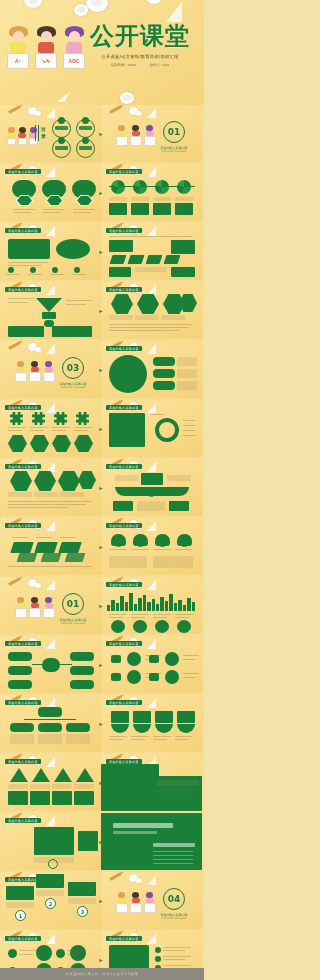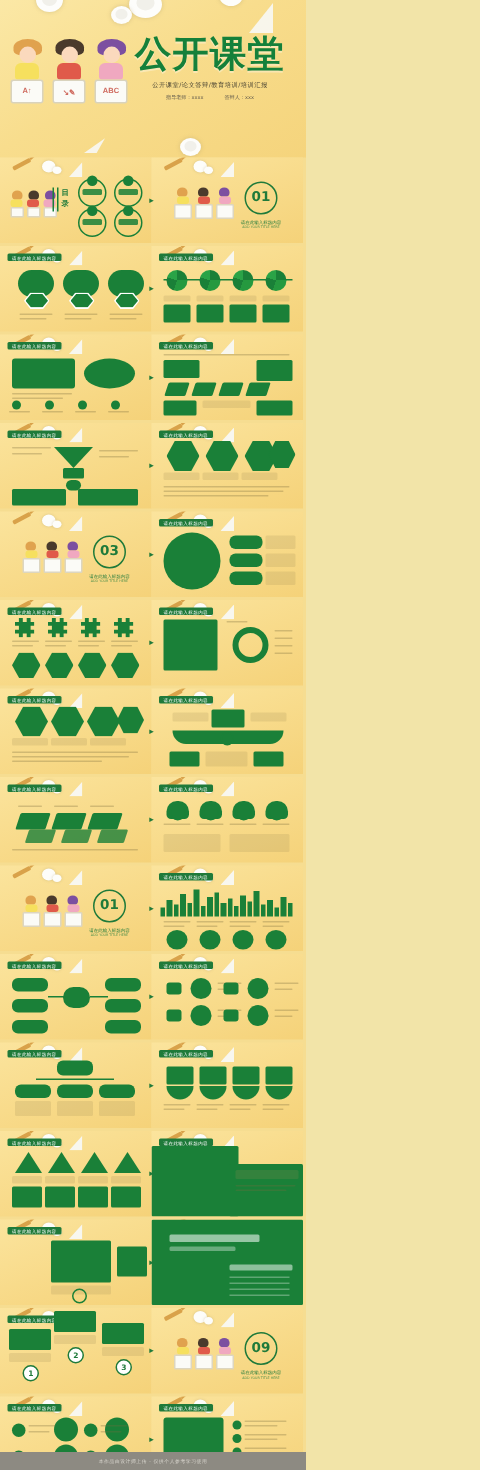--- a/index.html
+++ b/index.html
@@ -757,21 +757,21 @@
               <div class="h" style="background:#4a3a2c"></div>
               <div class="b" style="background:#e05a4a"></div>
               <div class="x" style="width:12px;height:10px"></div>
             </div>
             <div class="mk" style="width:13px">
               <div class="h" style="background:#7c4fa0"></div>
               <div class="b" style="background:#f0a8c0"></div>
               <div class="x" style="width:12px;height:10px"></div>
             </div>
     </div>
-    <div class="sec-num" style="left:62px;top:16px;width:22px;height:22px;">09</div>
+    <div class="sec-num" style="left:62px;top:16px;width:22px;height:22px;">04</div>
     <div class="sec-cap" style="left:53px;top:41px;">请在此输入标题内容</div>
     <div class="sec-cap" style="left:53px;top:45px;font-size:2.2px;opacity:.75">ADD YOUR TITLE HERE</div>
       </div>
         <div class="arrow-mark" style="top:26px;">▸</div>
       </div>
       <div class="row">
         <div class="slide">
         <div class="sl-cotton" style="left:28px;top:2px;width:9px;height:8px;"></div>
           <div class="sl-cotton" style="left:35px;top:6px;width:6px;height:5px;"></div>
           <div class="sl-paper" style="left:46px;top:3px;width:9px;height:10px;clip-path:polygon(0% 100%,100% 0%,100% 100%);"></div>

